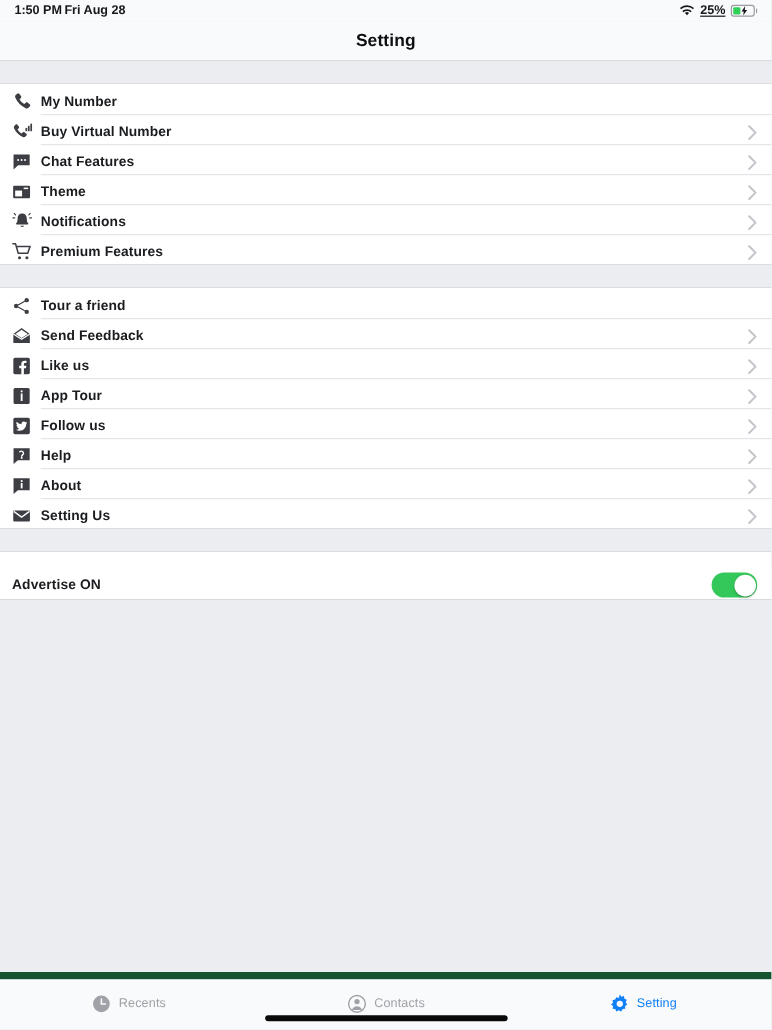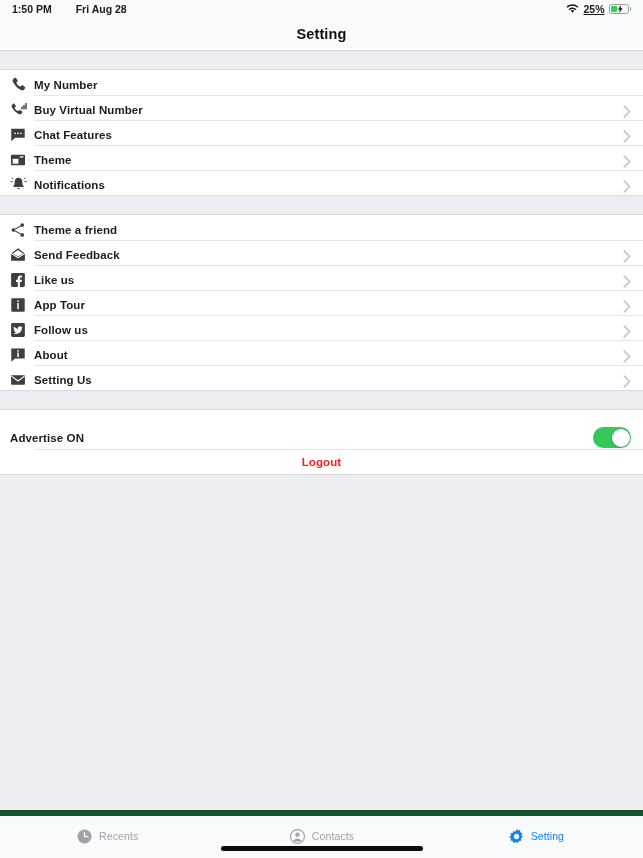--- a/index.html
+++ b/index.html
@@ -10,21 +10,21 @@
     overflow: hidden;
   }
   #app { position: relative; width: 643px; height: 858px; background: #ECEDF1; }
 
   
   .statusbar {
     height: 18px; background: #F9FAFB;
     display: flex; align-items: center; justify-content: space-between;
     padding: 0 12px; font-size: 10.5px; font-weight: 700; color: #17181A;
   }
-  .sb-left { display: flex; align-items: flex-start; gap: 24px; }
+  .sb-left { display: flex; align-items: flex-start; gap: 2px; }
   .sb-right { display: flex; align-items: center; gap: 4px; text-decoration: underline; }
   .wifi-ico { width: 13px; height: 10px; }
   .batt { display: flex; align-items: center; gap: 1px; }
   .batt-body {
     width: 20px; height: 10px; border: 1px solid #9A9CA2;
     border-radius: 2.5px; padding: 1px; position: relative;
   }
   .batt-fill { height: 100%; width: 42%; background: #30D158; border-radius: 1px; }
   .batt-bolt { position: absolute; left: 6px; top: 0px; width: 9px; height: 8px; }
   .batt-cap { width: 1.5px; height: 4px; background: #9A9CA2; border-radius: 0 1px 1px 0; }
@@ -201,35 +201,48 @@
             <path d="M10 2.2c-2.7 0-4.5 2-4.5 4.7 0 3.2-.7 4.3-1.5 5.2-.3.4 0 .9.5.9h11c .5 0 .8-.5.5-.9-.8-.9-1.5-2-1.5-5.2 0-2.7-1.8-4.7-4.5-4.7z" fill="#3C3E44"></path>
             <path d="M8.2 14.2a1.9 1.9 0 0 0 3.6 0z" fill="#3C3E44"></path>
             <path d="M3.5 3.6 2.2 2.2M16.5 3.6l1.3-1.4M2.6 6.6H.9M17.4 6.6h1.7" stroke="#3C3E44" stroke-width="1.1" stroke-linecap="round" fill="none"></path>
           </svg>
         </span>
         <span class="label">Notifications</span>
         <span class="chev"><svg viewBox="0 0 8 13" width="8" height="13">
             <path d="M1.3 1.2 6.6 6.5l-5.3 5.3" stroke="currentColor" stroke-width="1.7" fill="none" stroke-linecap="round" stroke-linejoin="round"></path>
           </svg></span>
       </div>
+      <div class="row">
+        <span class="ico">
+          <svg width="17" height="17" viewBox="0 0 20 20">
+            <path d="M.9 2.6h2.6l2.6 9.2h9.3l2.3-6.7H5.3" stroke="#3C3E44" stroke-width="1.5" fill="none" stroke-linejoin="round" stroke-linecap="round"></path>
+            <circle cx="7.4" cy="16.2" r="1.5" fill="#3C3E44"></circle>
+            <circle cx="14.6" cy="16.2" r="1.5" fill="#3C3E44"></circle>
+          </svg>
+        </span>
+        <span class="label">Premium Features</span>
+        <span class="chev"><svg viewBox="0 0 8 13" width="8" height="13">
+            <path d="M1.3 1.2 6.6 6.5l-5.3 5.3" stroke="currentColor" stroke-width="1.7" fill="none" stroke-linecap="round" stroke-linejoin="round"></path>
+          </svg></span>
+      </div>
     </div>
 
   <div class="gap"></div>
 
   <div class="section" id="section-1">
       <div class="row">
         <span class="ico">
           <svg width="16" height="16" viewBox="0 0 20 20">
             <circle cx="15.3" cy="3.9" r="2.3" fill="#3C3E44"></circle>
             <circle cx="4.3" cy="10" r="2.3" fill="#3C3E44"></circle>
             <circle cx="15.3" cy="16.1" r="2.3" fill="#3C3E44"></circle>
             <path d="M6.3 8.9 13.3 5M6.3 11.1l7 3.9" stroke="#3C3E44" stroke-width="1.3"></path>
           </svg>
         </span>
-        <span class="label">Theme a friend</span>
+        <span class="label">Tour a friend</span>
         <span class="chev hidden"><svg viewBox="0 0 8 13" width="8" height="13">
             <path d="M1.3 1.2 6.6 6.5l-5.3 5.3" stroke="currentColor" stroke-width="1.7" fill="none" stroke-linecap="round" stroke-linejoin="round"></path>
           </svg></span>
       </div>
       <div class="row">
         <span class="ico">
           <svg width="16" height="16" viewBox="0 0 20 20">
             <path d="M10 1.6 18.6 8v9.2H1.4V8z" fill="#3C3E44"></path>
             <path d="M1.4 8 10 13.4 18.6 8" stroke="#FFF" stroke-width="1.3" fill="none"></path>
             <path d="M10 3.6 16.4 8 10 12 3.6 8z" fill="#FFF"></path>
@@ -266,20 +279,33 @@
           </svg></span>
       </div>
       <div class="row">
         <span class="ico">
           <svg width="16" height="16" viewBox="0 0 20 20">
             <rect x="1.4" y="1.4" width="17.2" height="17.2" rx="1.8" fill="#3C3E44"></rect>
             <path d="M16 6.5a4.9 4.9 0 0 1-1.4.4 2.5 2.5 0 0 0 1.1-1.4c-.5.3-1 .5-1.6.6a2.45 2.45 0 0 0-4.2 2.2A7 7 0 0 1 4.8 5.7a2.45 2.45 0 0 0 .76 3.26c-.4 0-.78-.12-1.1-.3a2.45 2.45 0 0 0 1.96 2.4c-.36.1-.74.12-1.1.05a2.45 2.45 0 0 0 2.3 1.7A4.95 4.95 0 0 1 4 13.84a6.95 6.95 0 0 0 3.8 1.1c4.54 0 7.03-3.76 7.03-7.02v-.32A5 5 0 0 0 16 6.5z" fill="#FFF"></path>
           </svg>
         </span>
         <span class="label">Follow us</span>
+        <span class="chev"><svg viewBox="0 0 8 13" width="8" height="13">
+            <path d="M1.3 1.2 6.6 6.5l-5.3 5.3" stroke="currentColor" stroke-width="1.7" fill="none" stroke-linecap="round" stroke-linejoin="round"></path>
+          </svg></span>
+      </div>
+      <div class="row">
+        <span class="ico">
+          <svg width="16" height="16" viewBox="0 0 20 20">
+            <path d="M1.6 1.8h16.8v12.6H6.2l-4.6 4z" fill="#3C3E44"></path>
+            <path d="M8.1 5.6a2.3 2.3 0 0 1 3.9 1.6c0 1.5-1.9 1.7-1.9 3" stroke="#FFF" stroke-width="1.5" fill="none" stroke-linecap="round"></path>
+            <rect x="9.2" y="11.1" width="1.8" height="1.8" fill="#FFF"></rect>
+          </svg>
+        </span>
+        <span class="label">Help</span>
         <span class="chev"><svg viewBox="0 0 8 13" width="8" height="13">
             <path d="M1.3 1.2 6.6 6.5l-5.3 5.3" stroke="currentColor" stroke-width="1.7" fill="none" stroke-linecap="round" stroke-linejoin="round"></path>
           </svg></span>
       </div>
       <div class="row">
         <span class="ico">
           <svg width="16" height="16" viewBox="0 0 20 20">
             <path d="M1.6 1.8h16.8v12.6H6.2l-4.6 4z" fill="#3C3E44"></path>
             <rect x="9.1" y="3.9" width="1.9" height="1.9" fill="#FFF"></rect>
             <rect x="9.1" y="6.9" width="1.9" height="5.6" fill="#FFF"></rect>
@@ -305,23 +331,20 @@
     </div>
 
   <div class="gap"></div>
 
   <div class="section">
     <div class="row plain">
       <span class="label">Advertise ON</span>
       <div class="switch">
         <div class="knob"></div>
       </div>
-    </div>
-    <div class="row logout">
-      <span class="label">Logout</span>
     </div>
   </div>
 
   <div class="filler" id="filler" style="height: 272px;"></div>
 
   <div class="tabbar">
 
     <div class="tab inactive">
       <svg class="t-ico" viewBox="0 0 20 20">
         <circle cx="10" cy="10" r="8.2" fill="#A0A2A8"></circle>

